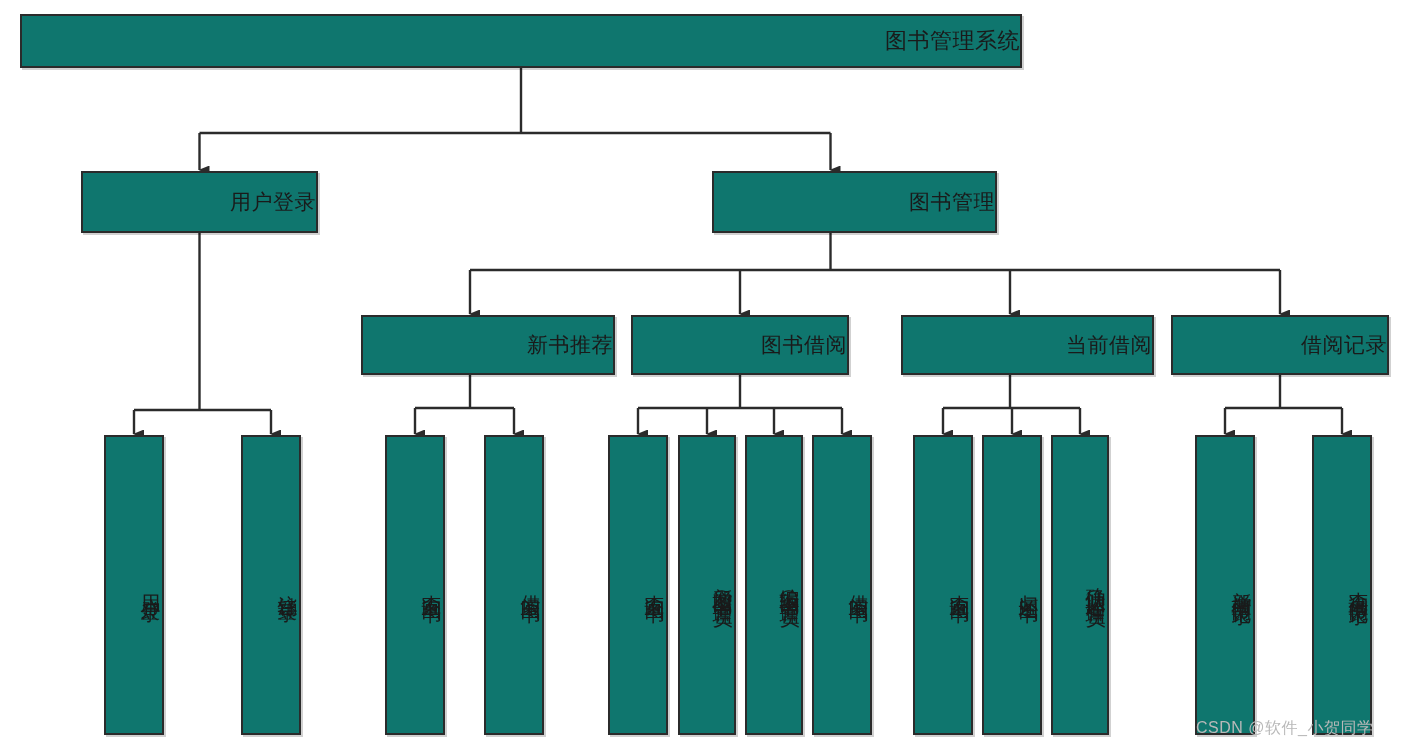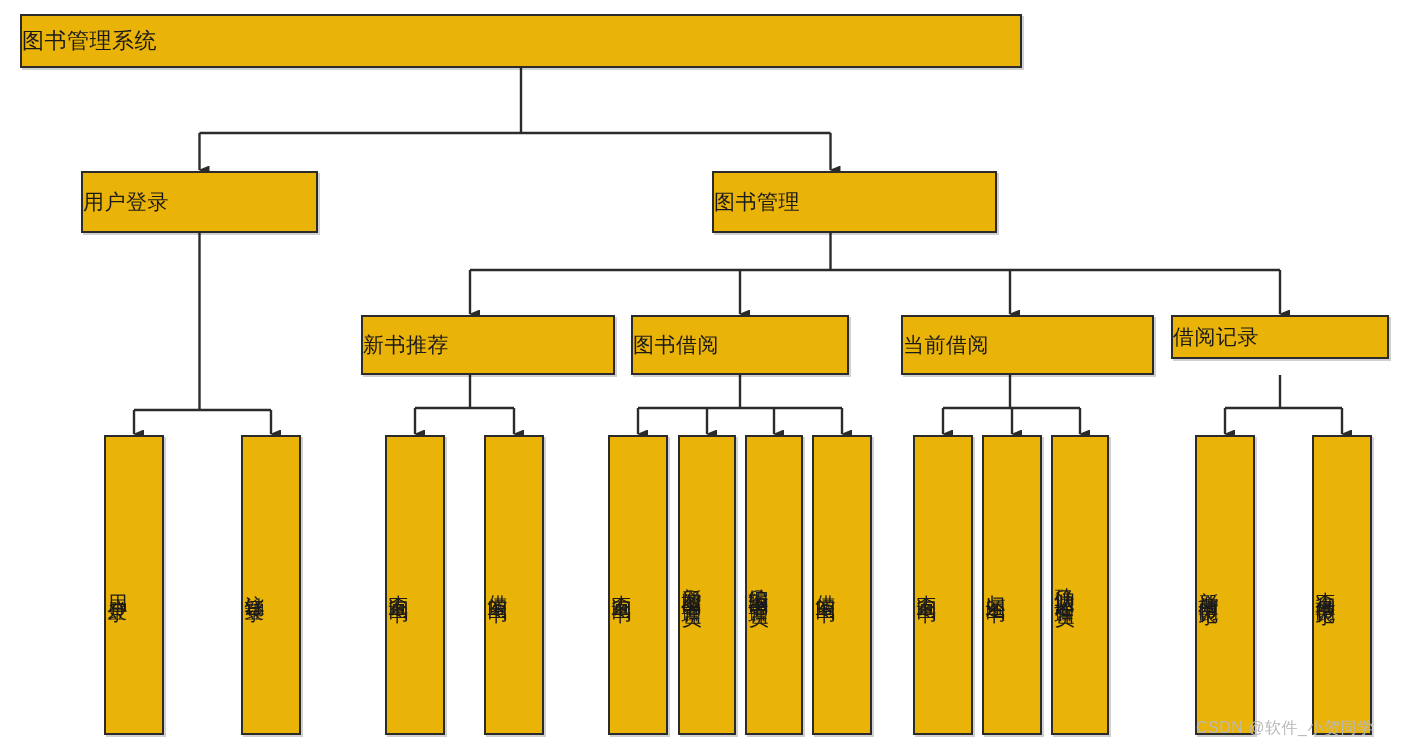--- a/index.html
+++ b/index.html
@@ -20,26 +20,26 @@
   svg.wires {
     position: absolute;
     left: 0; top: 0;
     width: 1405px;
     height: 747px;
     pointer-events: none;
   }
   .node {
     position: absolute;
     box-sizing: border-box;
-    background: #eab308;
+    background: #0f766e;
     border: 2.5px solid #2b2b2b;
     box-shadow: 2px 2px 0 rgba(0,0,0,0.18);
     display: flex;
     align-items: center;
-    justify-content: flex-start;
+    justify-content: flex-end;
     color: #1a1a1a;
   }
   .node .label {
     font-size: 21px;
     line-height: 1.15;
     letter-spacing: 0.5px;
     white-space: nowrap;
     text-align: center;
   }
   .node.vertical .label {
@@ -120,21 +120,21 @@
 
   <div class="node" style="left: 361px; top: 315px; width: 254px; height: 60px;">
     <span class="label">新书推荐</span>
   </div>
   <div class="node" style="left: 631px; top: 315px; width: 218px; height: 60px;">
     <span class="label">图书借阅</span>
   </div>
   <div class="node" style="left: 901px; top: 315px; width: 253px; height: 60px;">
     <span class="label">当前借阅</span>
   </div>
-  <div class="node" style="left: 1171px; top: 315px; width: 218px; height: 44px;">
+  <div class="node" style="left: 1171px; top: 315px; width: 218px; height: 60px;">
     <span class="label">借阅记录</span>
   </div>
 
   <div class="node vertical" style="left: 104px; top: 435px; width: 60px; height: 300px;">
     <span class="label">用户登录</span>
   </div>
   <div class="node vertical" style="left: 241px; top: 435px; width: 60px; height: 300px;">
     <span class="label">注销登录</span>
   </div>
 

